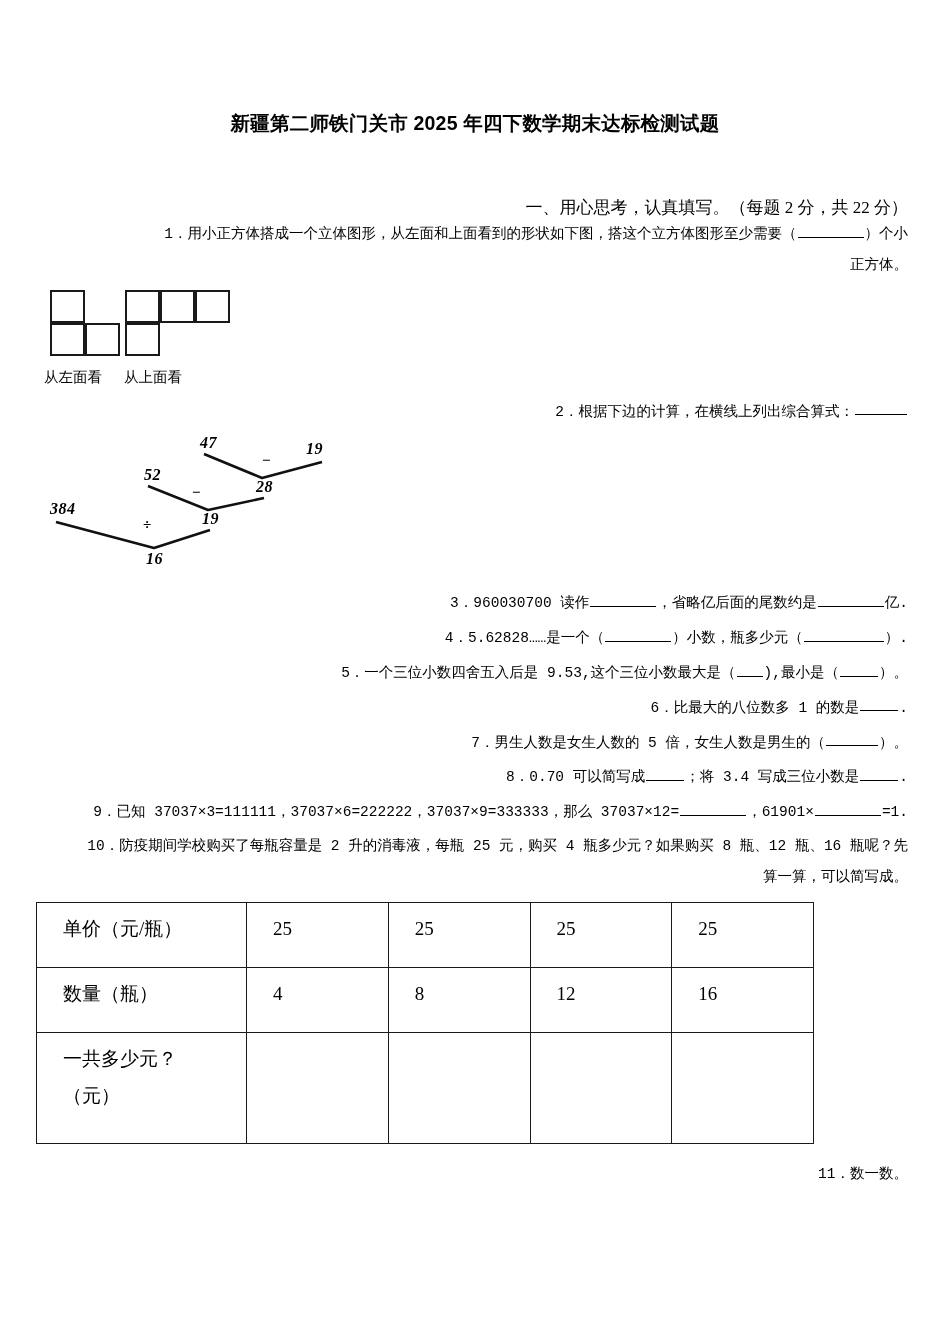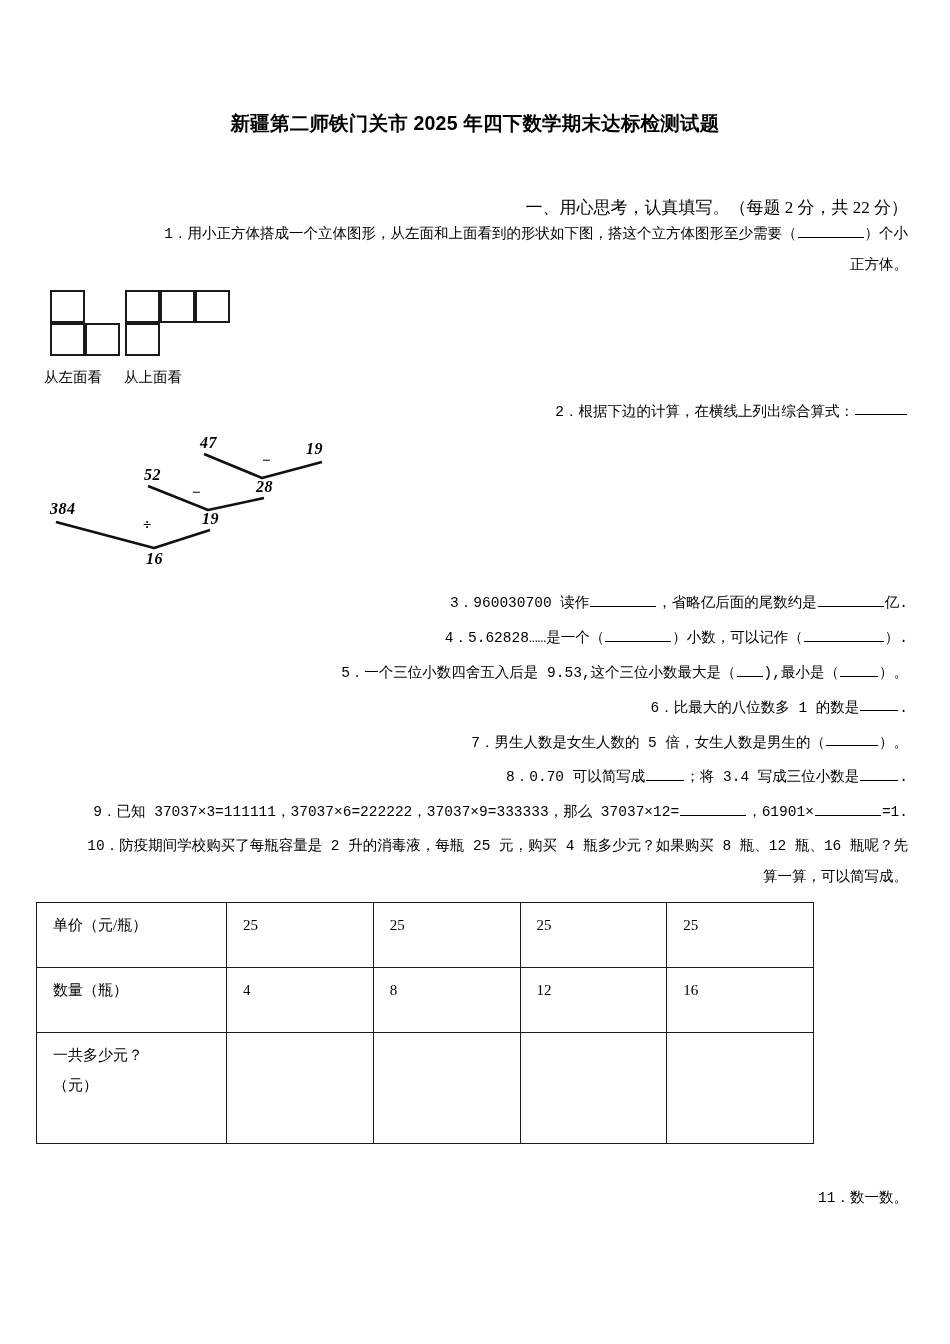--- a/index.html
+++ b/index.html
@@ -112,31 +112,31 @@
 
   
   table.data-table {
     border-collapse: collapse;
     width: 778px;
     margin: 14px 0 0 -6px;
     table-layout: fixed;
   }
   table.data-table td {
     border: 1.5px solid #1a1a1a;
-    padding: 9px 16px;
-    font-size: 15px;
+    padding: 9px 26px;
+    font-size: 19px;
     vertical-align: top;
     line-height: 1.75;
     height: 46px;
   }
   table.data-table td.label-col { width: 157px; }
   table.data-table tr.tall-row td { height: 92px; }
   .cellline { display: block; }
   .cellline + .cellline { margin-top: 4px; }
-  .q11 { margin-top: 44px; }
+  .q11 { margin-top: 20px; }
 </style>
 </head>
 <body>
 
 <div class="page">
 
   <div class="doc-title">新疆第二师铁门关市 2025 年四下数学期末达标检测试题</div>
 
   <div class="body-area">
 
@@ -186,21 +186,21 @@
       <span class="cop" style="left:101px; top:84px;">÷</span>
       <span class="cop" style="left:150px; top:52px;">−</span>
       <span class="cop" style="left:220px; top:20px;">−</span>
     </div>
 
     <div class="qline">
       <span>3．960030700 读作</span><span class="blank b-lg"></span><span>，省略亿后面的尾数约是</span><span class="blank b-lg"></span><span>亿.</span>
     </div>
 
     <div class="qline">
-      <span>4．5.62828……是一个（</span><span class="blank b-lg"></span><span>）小数，可以记作（</span><span class="blank b-xl"></span><span>）.</span>
+      <span>4．5.62828……是一个（</span><span class="blank b-lg"></span><span>）小数，瓶多少元（</span><span class="blank b-xl"></span><span>）.</span>
     </div>
 
     <div class="qline">
       <span>5．一个三位小数四舍五入后是 9.53,这个三位小数最大是（</span><span class="blank b-xs"></span><span>),最小是（</span><span class="blank b-sm"></span><span>）。</span>
     </div>
 
     <div class="qline">
       <span>6．比最大的八位数多 1 的数是</span><span class="blank b-sm"></span><span>.</span>
     </div>
 

